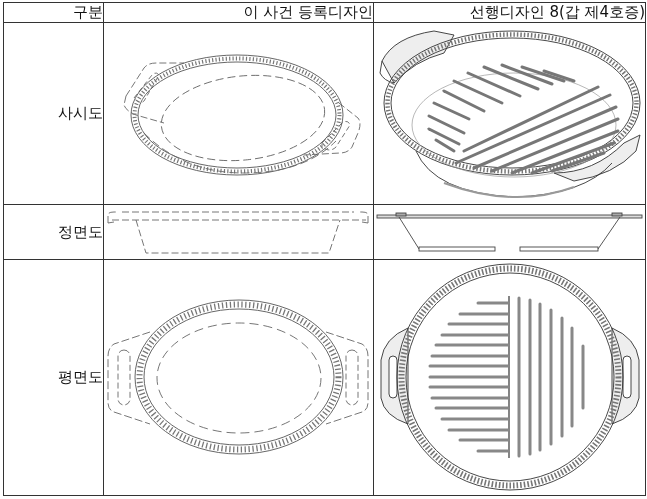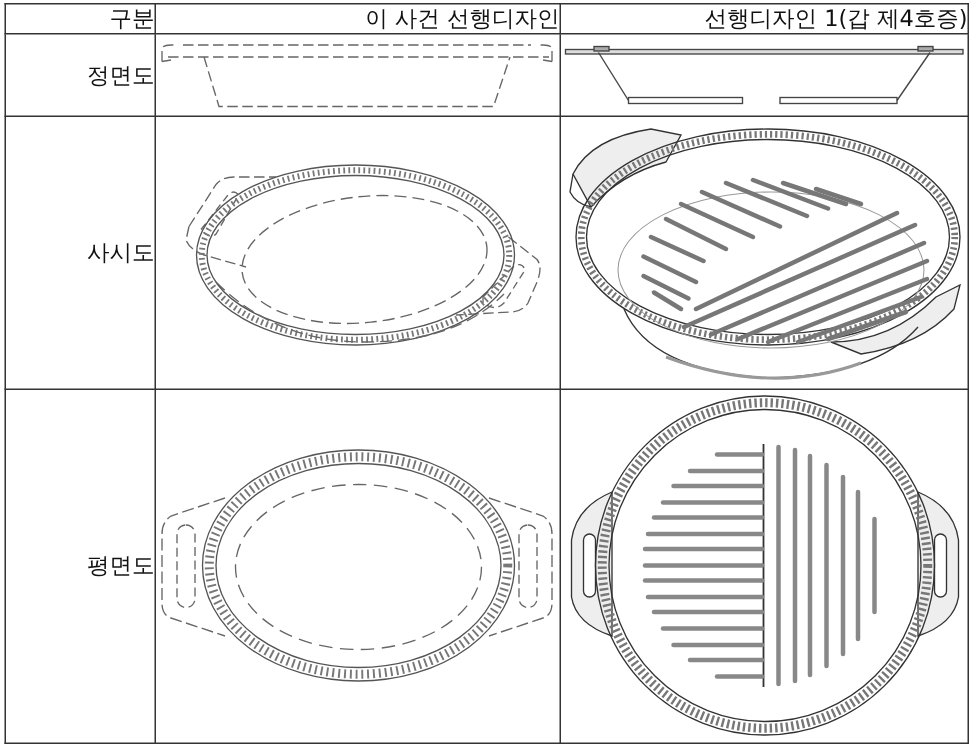--- a/index.html
+++ b/index.html
@@ -17,52 +17,22 @@
 
 <table class="cmp">
   <colgroup>
       <col style="width:100px">
       <col style="width:269px">
       <col style="width:271px">
     </colgroup>
   <tbody>
       <tr>
     <th>구분</th>
-    <th>이 사건 선행디자인</th>
-    <th>선행디자인 1(갑 제4호증)</th>
-  </tr>
-
-  <tr style="height:54px">
-    <td class="label">정면도</td>
-    <td class="fig">
-      <svg width="269" height="54" viewBox="0 0 269 54">
-        <g fill="none" stroke="#666" stroke-width="0.9" stroke-dasharray="7 3">
-          <path d="M4 18 L4 10 Q4 7 10 7 L12 7"></path>
-          <path d="M4 18 L10 17"></path>
-          <path d="M264 18 L264 10 Q264 7 258 7 L256 7"></path>
-          <path d="M264 18 L258 17"></path>
-          <line x1="18" y1="7" x2="250" y2="7"></line>
-          <line x1="8" y1="15" x2="262" y2="15"></line>
-          <path d="M32 15 L42 48 L225 48 L236 15"></path>
-        </g>
-      </svg>
-    </td>
-    <td class="fig">
-      <svg width="271" height="54" viewBox="0 0 271 54">
-        <g fill="none" stroke="#444" stroke-width="0.9">
-          <rect x="3" y="10" width="265" height="3" fill="#ddd"></rect>
-          <rect x="22" y="8" width="10" height="3" fill="#aaa"></rect>
-          <rect x="238" y="8" width="10" height="3" fill="#aaa"></rect>
-          <line x1="25" y1="12" x2="45" y2="44"></line>
-          <line x1="246" y1="12" x2="224" y2="44"></line>
-          <rect x="45" y="42" width="76" height="4"></rect>
-          <rect x="146" y="42" width="78" height="4"></rect>
-        </g>
-      </svg>
-    </td>
+    <th>이 사건 등록디자인</th>
+    <th>선행디자인 8(갑 제4호증)</th>
   </tr>
 
   <tr style="height:181px">
     <td class="label">사시도</td>
     <td class="fig">
       <svg width="269" height="181" viewBox="0 0 269 181">
         <g fill="none" stroke="#666" stroke-width="0.9">
 
           <path d="M22 73 L40 45 Q44 40 52 40 L80 40" stroke-dasharray="7 3"></path>
           <path d="M22 73 L20 82 Q22 88 32 92 L60 100" stroke-dasharray="7 3"></path>
@@ -110,20 +80,50 @@
             <line x1="170" y1="48" x2="200" y2="58"></line>
 
             <line x1="82" y1="140" x2="236" y2="72"></line>
             <line x1="100" y1="145" x2="242" y2="84"></line>
             <line x1="118" y1="148" x2="244" y2="96"></line>
             <line x1="138" y1="150" x2="244" y2="108"></line>
             <line x1="158" y1="150" x2="240" y2="120"></line>
             <line x1="178" y1="148" x2="230" y2="130"></line>
             <line x1="90" y1="128" x2="224" y2="64"></line>
           </g>
+        </g>
+      </svg>
+    </td>
+  </tr>
+
+  <tr style="height:54px">
+    <td class="label">정면도</td>
+    <td class="fig">
+      <svg width="269" height="54" viewBox="0 0 269 54">
+        <g fill="none" stroke="#666" stroke-width="0.9" stroke-dasharray="7 3">
+          <path d="M4 18 L4 10 Q4 7 10 7 L12 7"></path>
+          <path d="M4 18 L10 17"></path>
+          <path d="M264 18 L264 10 Q264 7 258 7 L256 7"></path>
+          <path d="M264 18 L258 17"></path>
+          <line x1="18" y1="7" x2="250" y2="7"></line>
+          <line x1="8" y1="15" x2="262" y2="15"></line>
+          <path d="M32 15 L42 48 L225 48 L236 15"></path>
+        </g>
+      </svg>
+    </td>
+    <td class="fig">
+      <svg width="271" height="54" viewBox="0 0 271 54">
+        <g fill="none" stroke="#444" stroke-width="0.9">
+          <rect x="3" y="10" width="265" height="3" fill="#ddd"></rect>
+          <rect x="22" y="8" width="10" height="3" fill="#aaa"></rect>
+          <rect x="238" y="8" width="10" height="3" fill="#aaa"></rect>
+          <line x1="25" y1="12" x2="45" y2="44"></line>
+          <line x1="246" y1="12" x2="224" y2="44"></line>
+          <rect x="45" y="42" width="76" height="4"></rect>
+          <rect x="146" y="42" width="78" height="4"></rect>
         </g>
       </svg>
     </td>
   </tr>
 
   <tr style="height:235px">
     <td class="label">평면도</td>
     <td class="fig">
       <svg width="269" height="235" viewBox="0 0 269 235">
         <g fill="none" stroke="#666" stroke-width="0.9">

